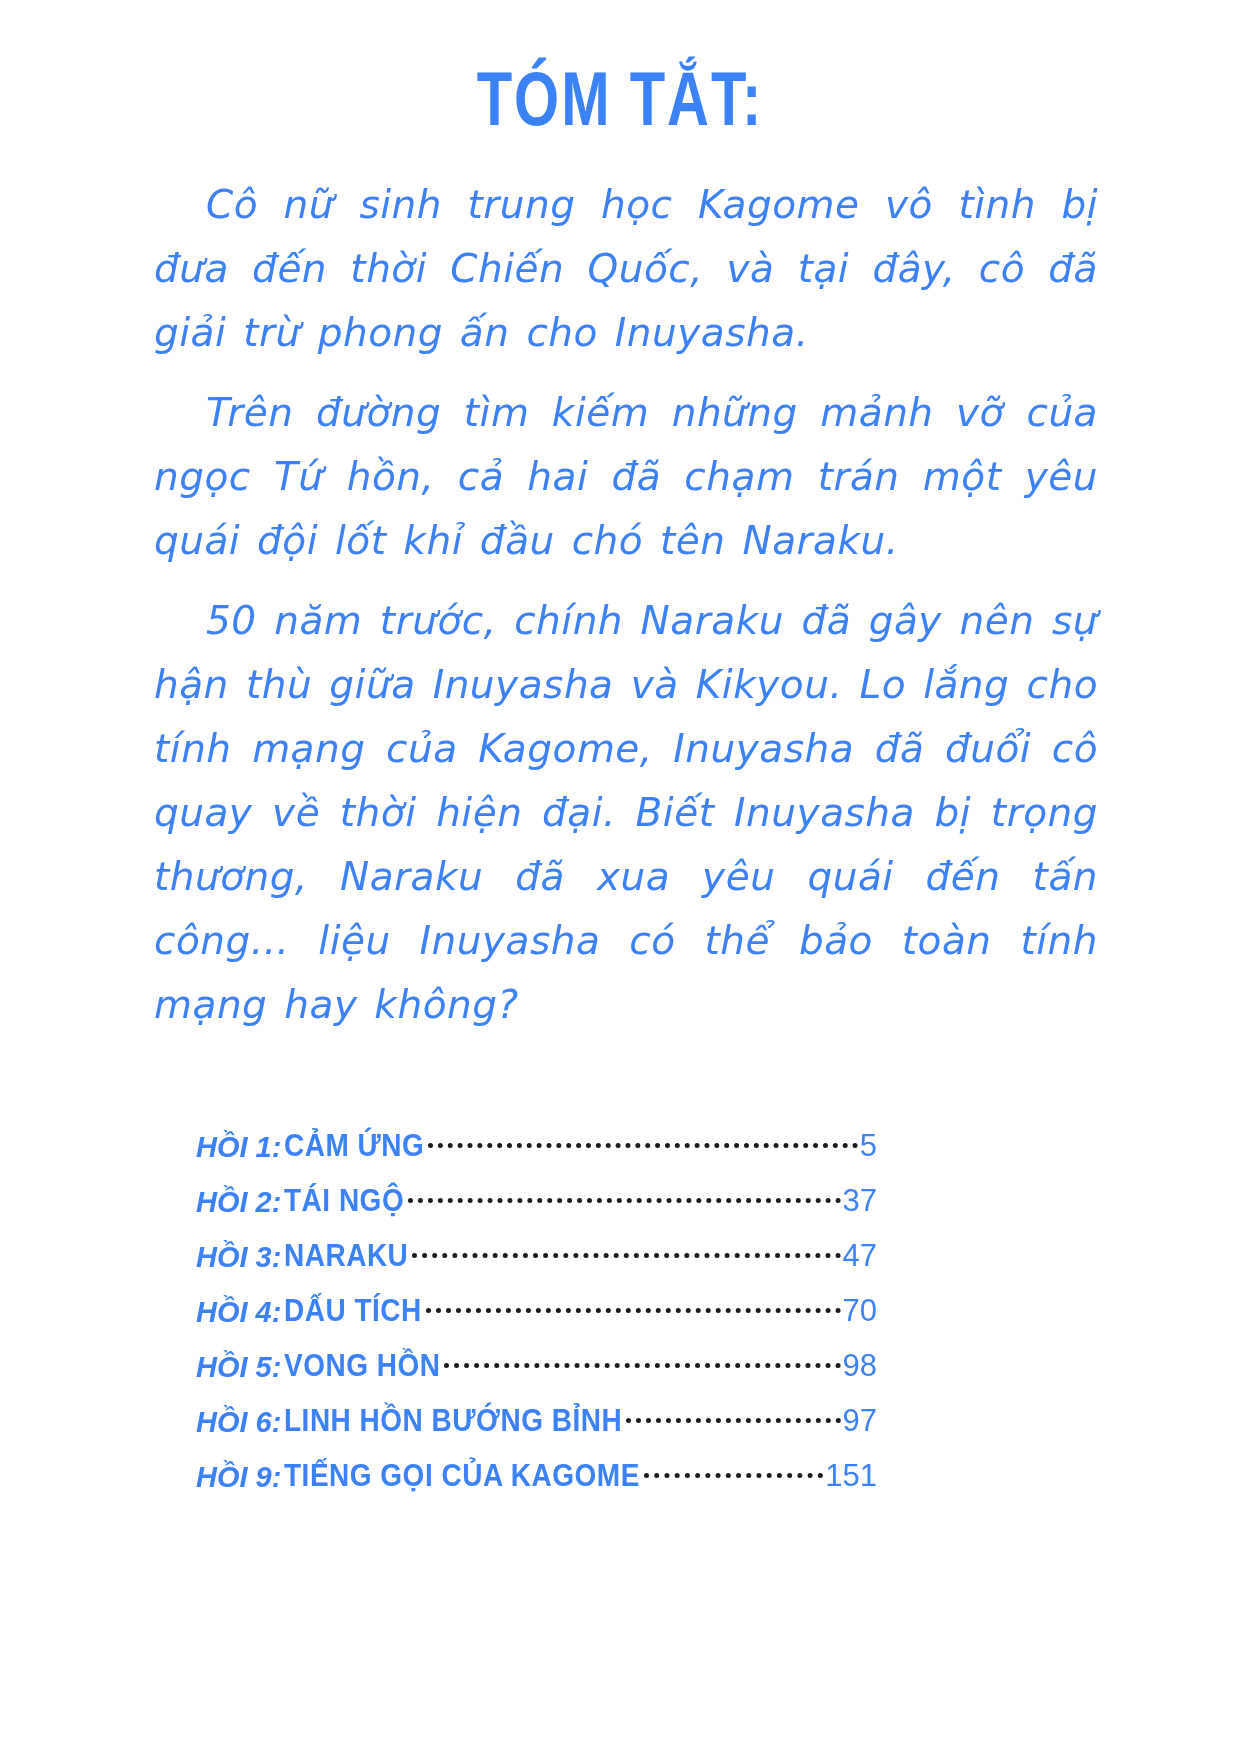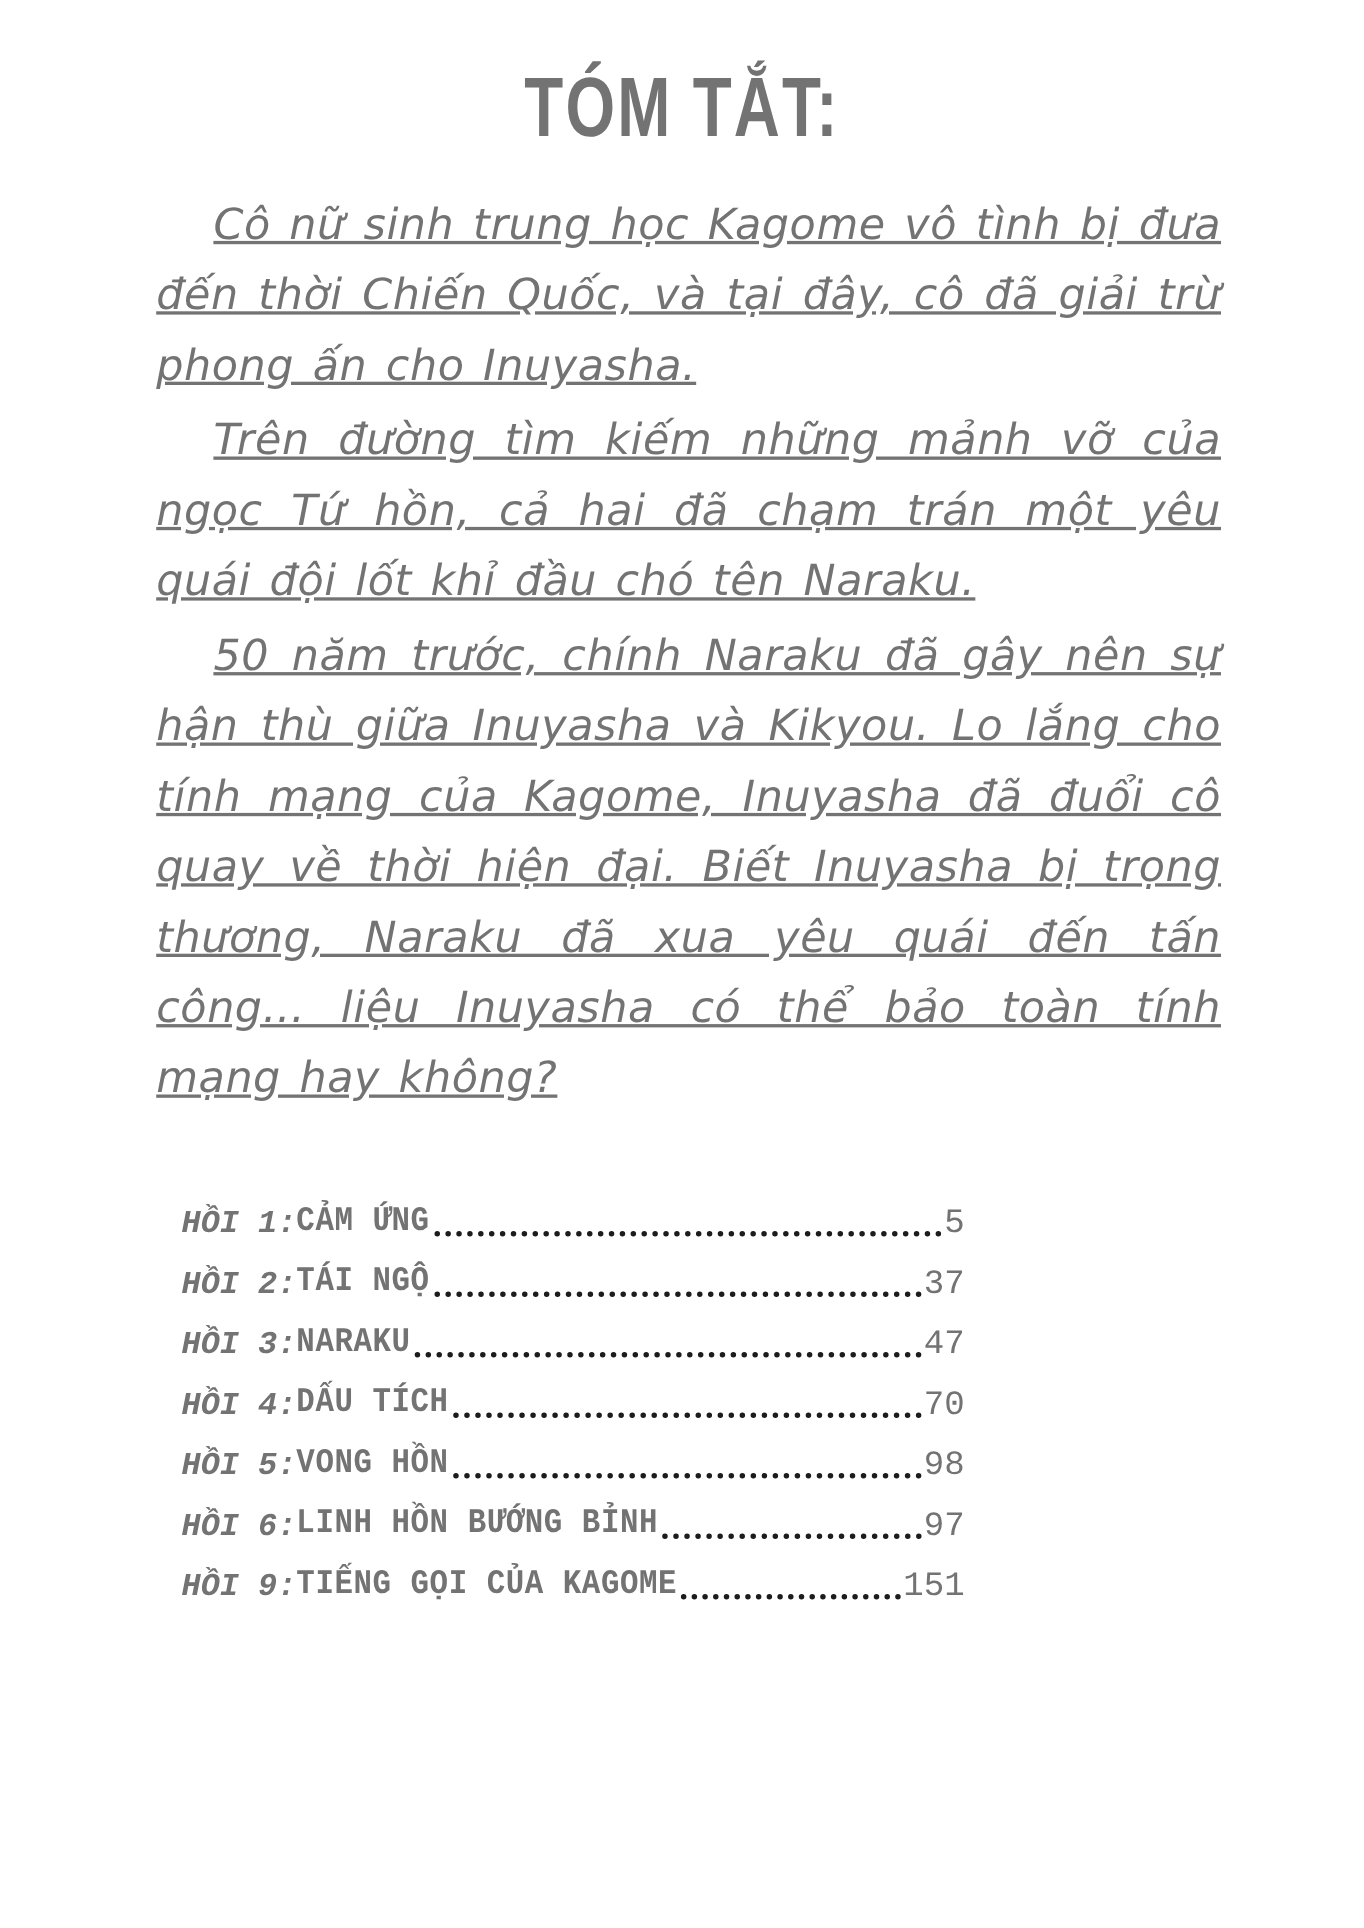--- a/index.html
+++ b/index.html
@@ -7,21 +7,21 @@
     padding: 0;
     background: #e8e8e8;
   }
   .page {
     position: relative;
     width: 1240px;
     height: 1753px;
     margin: 0 auto;
     background: #ffffff;
     overflow: hidden;
-    color: #737373;
+    color: #3b82f6;
     font-family: "DejaVu Sans", sans-serif;
   }
   
   .summary-title {
     margin: 54px 0 0 0;
     text-align: center;
     font-family: "Liberation Sans", sans-serif;
     font-weight: 700;
     font-size: 58px;
     letter-spacing: 2px;
@@ -34,23 +34,22 @@
   .summary-body {
     margin: 52px 126px 0 138px;
     font-size: 39px;
     line-height: 64px;
     font-style: italic;
     text-align: justify;
     letter-spacing: 0.5px;
     word-spacing: 4px;
   }
   .summary-body p {
-    margin: 4px;
+    margin: 16px;
     text-indent: 52px;
-    text-decoration: underline;
   }
   
   .toc-title {
     margin: 118px 0 0 0;
     text-align: center;
     font-family: "Liberation Sans", sans-serif;
     font-weight: 700;
     font-size: 60px;
     letter-spacing: 3px;
   }
@@ -58,23 +57,24 @@
     display: inline-block;
     transform: scaleY(1.30);
     transform-origin: center top;
   }
   .toc-list {
     margin: 72px 0 0 165px;
     width: 712px;
   }
   .toc-row {
     display: flex;
-    align-items: center;
+    align-items: flex-end;
     height: 55px;
-    font-family: Liberation Mono, monospace;
+    font-family: Liberation Sans, sans-serif;
+    margin-left: 31px;
   }
   .chapter-label {
     font-style: italic;
     font-weight: 700;
     font-size: 29px;
     min-width: 88px;
     white-space: nowrap;
     letter-spacing: 0px;
   }
   .chapter-title {

